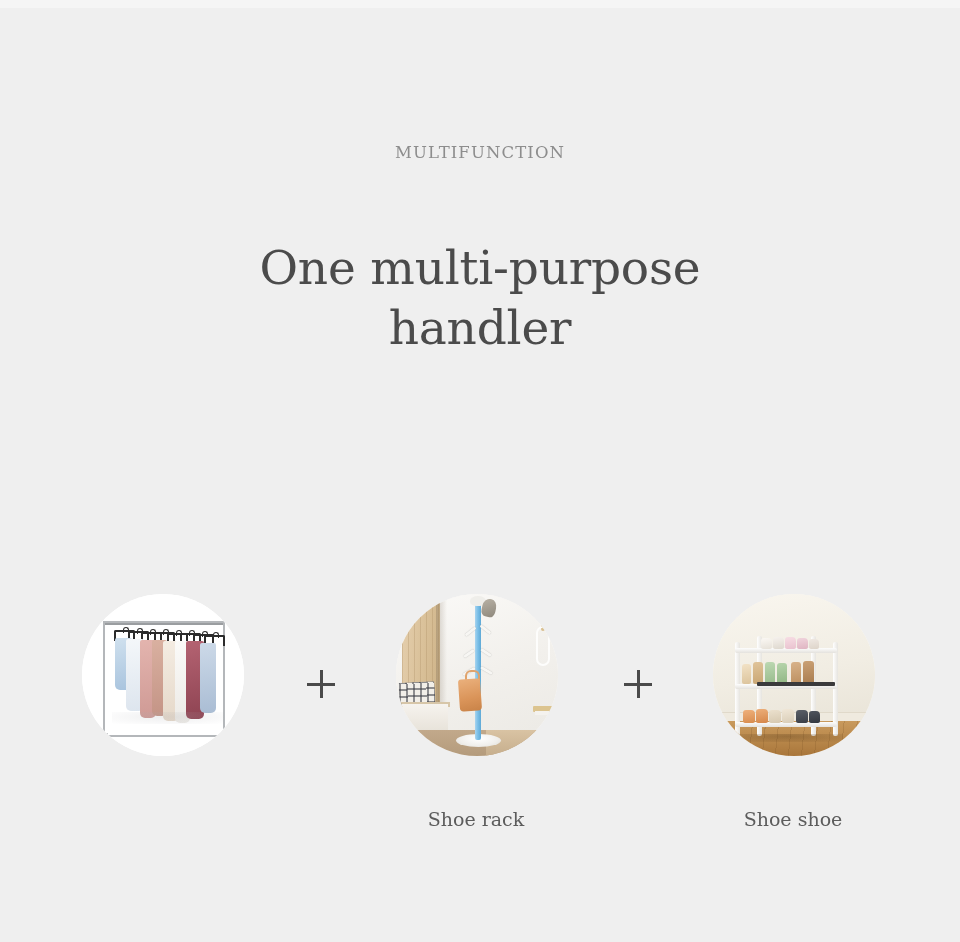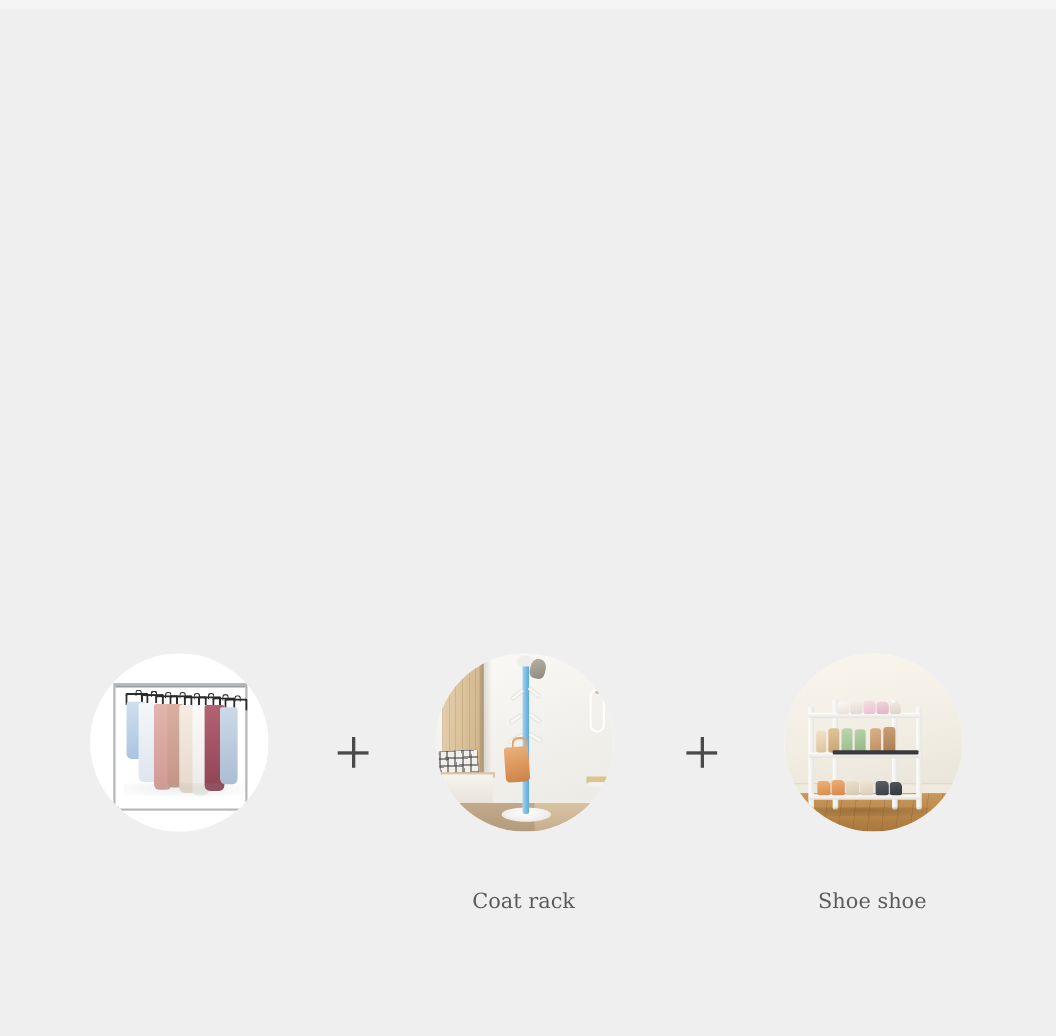--- a/index.html
+++ b/index.html
@@ -406,21 +406,26 @@
     border-radius: 3px 4px 2px 2px;
   }
 </style>
 </head>
 <body>
 
 <div class="page">
 
   <div class="top-strip"></div>
 
-
+  <div class="eyebrow">MULTIFUNCTION</div>
+
+  <div class="headline">
+    <span class="l1">One multi-purpose</span>
+    <span class="l2">handler</span>
+  </div>
 
 
   <div class="plus plus-1"></div>
   <div class="plus plus-2"></div>
 
   <div class="items-row">
 
     <div class="item item-1">
       <div class="circle">
         <div class="img-clothes">
@@ -479,21 +484,21 @@
 
           <div class="ct-bag-handle"></div>
           <div class="ct-bag"></div>
 
           <div class="ct-mirror-top"></div>
           <div class="ct-mirror"></div>
           <div class="ct-shelf"></div>
           <div class="ct-shelf2"></div>
         </div>
       </div>
-      <div class="caption cap-2">Coat rack</div>
+      <div class="caption cap-2">Shoe rack</div>
     </div>
 
     <div class="item item-3">
       <div class="circle">
         <div class="img-shoe">
           <div class="sh-wall"></div>
           <div class="sh-skirt"></div>
           <div class="sh-floor"></div>
           <div class="sh-floor-planks"></div>
 

